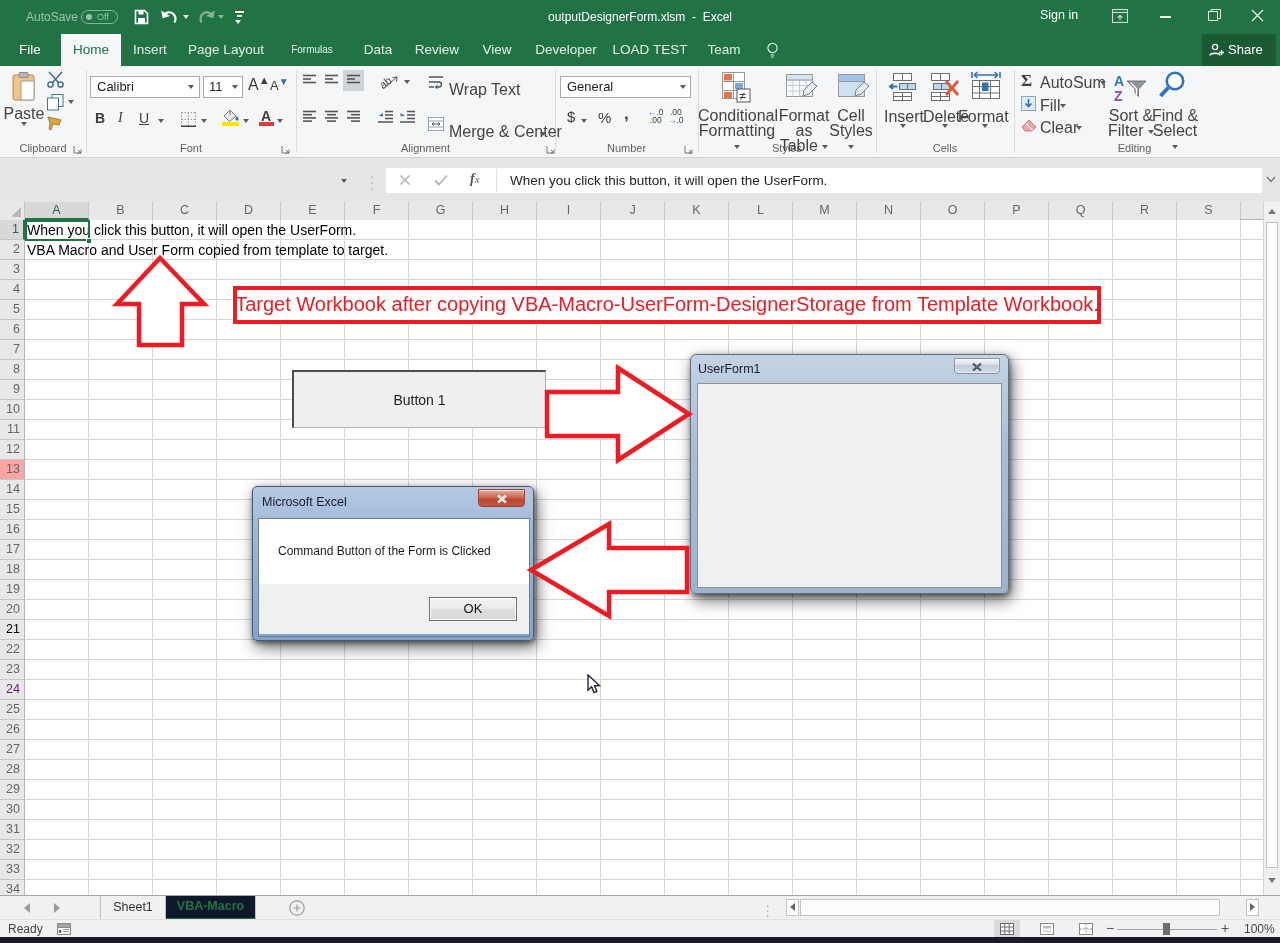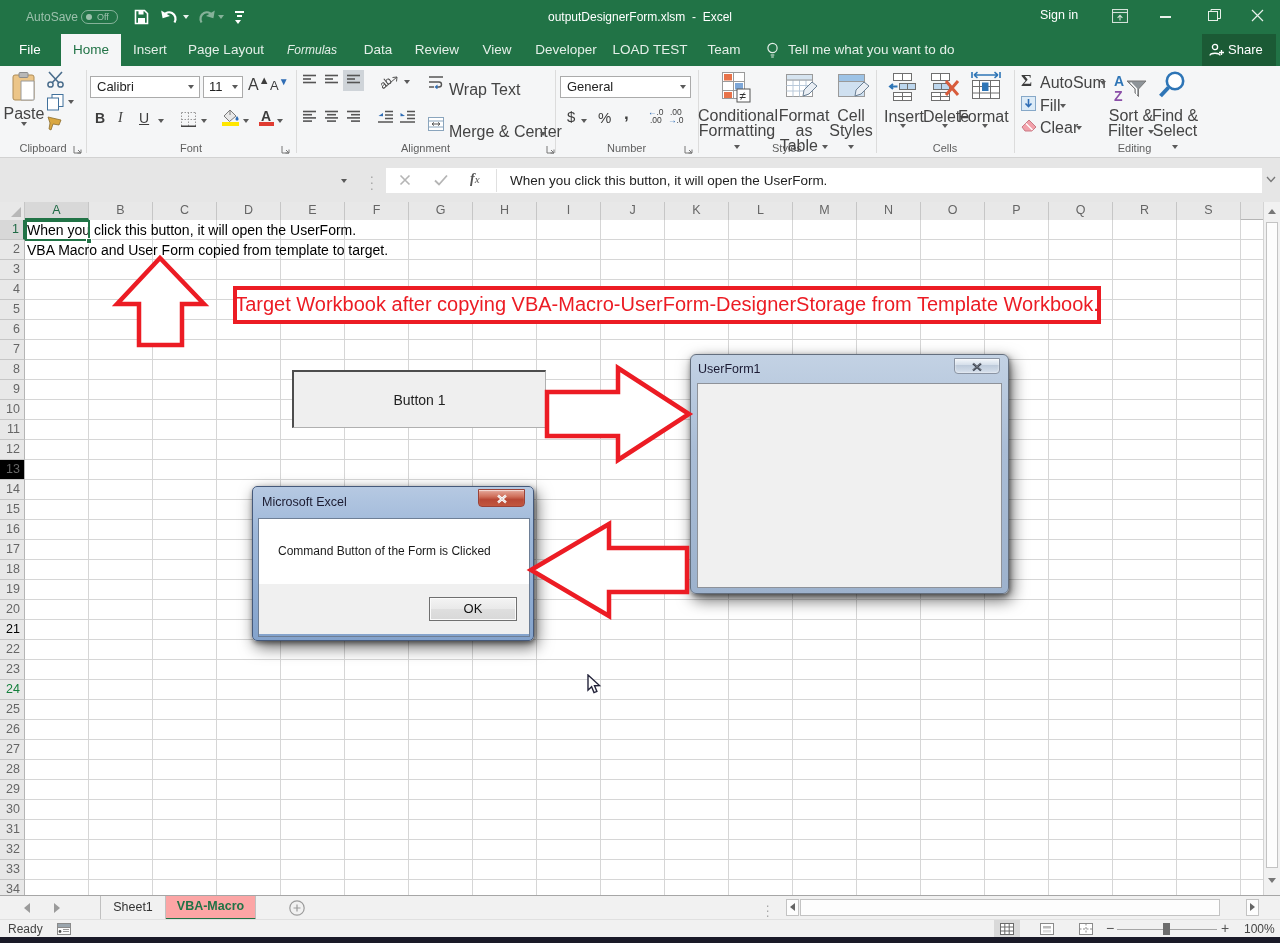--- a/index.html
+++ b/index.html
@@ -47,33 +47,32 @@
       <path d="M3 2.5 L3 0.5 L12.5 0.5 L12.5 9.5 L10 9.5" fill="none" stroke="#e8f0ea"></path>
     </svg>
  <svg class="ab" style="left:1251px;top:9px" width="13" height="13" viewBox="0 0 13 13">
       <path d="M1 1 L12 12 M12 1 L1 12" stroke="#e8f0ea" stroke-width="1.2"></path>
     </svg>
 </div>
 <div class="ab" style="left:0;top:34px;width:1280px;height:32px;background:#217346">
     <div class="ab" style="left:-30px;top:0;width:120px;height:32px;line-height:32px;text-align:center;color:#fff;font-size:13.5px;">File</div>
     <div class="ab" style="left:90px;top:0;width:120px;height:32px;line-height:32px;text-align:center;color:#e4efe8;font-size:13.5px;">Insert</div>
     <div class="ab" style="left:166px;top:0;width:120px;height:32px;line-height:32px;text-align:center;color:#e4efe8;font-size:13.5px;">Page Layout</div>
-    <div class="ab" style="left:252px;top:0;width:120px;height:32px;line-height:32px;text-align:center;color:#e4efe8;font-size:12px;font-style:italic;">Formulas</div>
+    <div class="ab" style="left:252px;top:0;width:120px;height:32px;line-height:32px;text-align:center;color:#e4efe8;font-size:10px;">Formulas</div>
     <div class="ab" style="left:318px;top:0;width:120px;height:32px;line-height:32px;text-align:center;color:#e4efe8;font-size:13.5px;">Data</div>
     <div class="ab" style="left:377px;top:0;width:120px;height:32px;line-height:32px;text-align:center;color:#e4efe8;font-size:13.5px;">Review</div>
     <div class="ab" style="left:437px;top:0;width:120px;height:32px;line-height:32px;text-align:center;color:#e4efe8;font-size:13.5px;">View</div>
     <div class="ab" style="left:506px;top:0;width:120px;height:32px;line-height:32px;text-align:center;color:#e4efe8;font-size:13.5px;">Developer</div>
     <div class="ab" style="left:590px;top:0;width:120px;height:32px;line-height:32px;text-align:center;color:#e4efe8;font-size:13.5px;">LOAD TEST</div>
     <div class="ab" style="left:664px;top:0;width:120px;height:32px;line-height:32px;text-align:center;color:#e4efe8;font-size:13.5px;">Team</div>
     <div class="ab" style="left:61px;top:0;width:60px;height:32px;background:#f5f6f7;text-align:center;line-height:32px;color:#217346;font-size:13.5px">Home</div>
     <svg class="ab" style="left:766px;top:8px" width="13" height="17" viewBox="0 0 13 17">
       <circle cx="6.5" cy="6" r="4.6" fill="none" stroke="#e4efe8" stroke-width="1.2"></circle>
       <path d="M4.7 13 h3.6 M5.2 15 h2.6" stroke="#e4efe8" stroke-width="1.2"></path>
     </svg>
-    <div class="ab" style="left:788px;top:0;height:32px;line-height:32px;color:#e4efe8;font-size:13.5px">Tell me what you want to do</div>
     <div class="ab" style="left:1202px;top:0;width:74px;height:32px;background:#1b5a35"></div>
     <svg class="ab" style="left:1208px;top:8px" width="17" height="17" viewBox="0 0 17 17">
       <circle cx="7" cy="5" r="2.6" fill="none" stroke="#fff" stroke-width="1.3"></circle>
       <path d="M2 13.5 c0-3 10-3 10 0" fill="none" stroke="#fff" stroke-width="1.3"></path>
       <path d="M13.5 8 v5 M11 10.5 h5" stroke="#fff" stroke-width="1.3"></path>
     </svg>
     <div class="ab" style="left:1228px;top:0;height:32px;line-height:32px;color:#fff;font-size:13px">Share</div>
   </div>
 <div class="ab" style="left:0;top:66px;width:1280px;height:92px;background:#f5f6f7;border-bottom:1px solid #d2d2d2">
     <div class="gsep" style="left:86px"></div>
@@ -341,32 +340,32 @@
 <div class="ab" style="left:0;top:260px;width:25px;height:20px;background:#e8e8e8;border-right:1px solid #b5b5b5;border-bottom:1px solid #c6c6c6;text-align:right;font-size:12.5px;color:#666;line-height:19px;padding-right:4px">3</div>
 <div class="ab" style="left:0;top:280px;width:25px;height:20px;background:#e8e8e8;border-right:1px solid #b5b5b5;border-bottom:1px solid #c6c6c6;text-align:right;font-size:12.5px;color:#666;line-height:19px;padding-right:4px">4</div>
 <div class="ab" style="left:0;top:300px;width:25px;height:20px;background:#e8e8e8;border-right:1px solid #b5b5b5;border-bottom:1px solid #c6c6c6;text-align:right;font-size:12.5px;color:#666;line-height:19px;padding-right:4px">5</div>
 <div class="ab" style="left:0;top:320px;width:25px;height:20px;background:#e8e8e8;border-right:1px solid #b5b5b5;border-bottom:1px solid #c6c6c6;text-align:right;font-size:12.5px;color:#666;line-height:19px;padding-right:4px">6</div>
 <div class="ab" style="left:0;top:340px;width:25px;height:20px;background:#e8e8e8;border-right:1px solid #b5b5b5;border-bottom:1px solid #c6c6c6;text-align:right;font-size:12.5px;color:#666;line-height:19px;padding-right:4px">7</div>
 <div class="ab" style="left:0;top:360px;width:25px;height:20px;background:#e8e8e8;border-right:1px solid #b5b5b5;border-bottom:1px solid #c6c6c6;text-align:right;font-size:12.5px;color:#666;line-height:19px;padding-right:4px">8</div>
 <div class="ab" style="left:0;top:380px;width:25px;height:20px;background:#e8e8e8;border-right:1px solid #b5b5b5;border-bottom:1px solid #c6c6c6;text-align:right;font-size:12.5px;color:#666;line-height:19px;padding-right:4px">9</div>
 <div class="ab" style="left:0;top:400px;width:25px;height:20px;background:#e8e8e8;border-right:1px solid #b5b5b5;border-bottom:1px solid #c6c6c6;text-align:right;font-size:12.5px;color:#666;line-height:19px;padding-right:4px">10</div>
 <div class="ab" style="left:0;top:420px;width:25px;height:20px;background:#e8e8e8;border-right:1px solid #b5b5b5;border-bottom:1px solid #c6c6c6;text-align:right;font-size:12.5px;color:#666;line-height:19px;padding-right:4px">11</div>
 <div class="ab" style="left:0;top:440px;width:25px;height:20px;background:#e8e8e8;border-right:1px solid #b5b5b5;border-bottom:1px solid #c6c6c6;text-align:right;font-size:12.5px;color:#666;line-height:19px;padding-right:4px">12</div>
-<div class="ab" style="left:0;top:460px;width:25px;height:20px;background:#000000;border-right:1px solid #b5b5b5;border-bottom:1px solid #c6c6c6;text-align:right;font-size:12.5px;color:#666;line-height:19px;padding-right:4px">13</div>
+<div class="ab" style="left:0;top:460px;width:25px;height:20px;background:#fca5a5;border-right:1px solid #b5b5b5;border-bottom:1px solid #c6c6c6;text-align:right;font-size:12.5px;color:#666;line-height:19px;padding-right:4px">13</div>
 <div class="ab" style="left:0;top:480px;width:25px;height:20px;background:#e8e8e8;border-right:1px solid #b5b5b5;border-bottom:1px solid #c6c6c6;text-align:right;font-size:12.5px;color:#666;line-height:19px;padding-right:4px">14</div>
 <div class="ab" style="left:0;top:500px;width:25px;height:20px;background:#e8e8e8;border-right:1px solid #b5b5b5;border-bottom:1px solid #c6c6c6;text-align:right;font-size:12.5px;color:#666;line-height:19px;padding-right:4px">15</div>
 <div class="ab" style="left:0;top:520px;width:25px;height:20px;background:#e8e8e8;border-right:1px solid #b5b5b5;border-bottom:1px solid #c6c6c6;text-align:right;font-size:12.5px;color:#666;line-height:19px;padding-right:4px">16</div>
 <div class="ab" style="left:0;top:540px;width:25px;height:20px;background:#e8e8e8;border-right:1px solid #b5b5b5;border-bottom:1px solid #c6c6c6;text-align:right;font-size:12.5px;color:#666;line-height:19px;padding-right:4px">17</div>
 <div class="ab" style="left:0;top:560px;width:25px;height:20px;background:#e8e8e8;border-right:1px solid #b5b5b5;border-bottom:1px solid #c6c6c6;text-align:right;font-size:12.5px;color:#666;line-height:19px;padding-right:4px">18</div>
 <div class="ab" style="left:0;top:580px;width:25px;height:20px;background:#e8e8e8;border-right:1px solid #b5b5b5;border-bottom:1px solid #c6c6c6;text-align:right;font-size:12.5px;color:#666;line-height:19px;padding-right:4px">19</div>
 <div class="ab" style="left:0;top:600px;width:25px;height:20px;background:#e8e8e8;border-right:1px solid #b5b5b5;border-bottom:1px solid #c6c6c6;text-align:right;font-size:12.5px;color:#666;line-height:19px;padding-right:4px">20</div>
 <div class="ab" style="left:0;top:620px;width:25px;height:20px;background:#e8e8e8;border-right:1px solid #b5b5b5;border-bottom:1px solid #c6c6c6;text-align:right;font-size:12.5px;color:#000000;line-height:19px;padding-right:4px">21</div>
 <div class="ab" style="left:0;top:640px;width:25px;height:20px;background:#e8e8e8;border-right:1px solid #b5b5b5;border-bottom:1px solid #c6c6c6;text-align:right;font-size:12.5px;color:#666;line-height:19px;padding-right:4px">22</div>
 <div class="ab" style="left:0;top:660px;width:25px;height:20px;background:#e8e8e8;border-right:1px solid #b5b5b5;border-bottom:1px solid #c6c6c6;text-align:right;font-size:12.5px;color:#666;line-height:19px;padding-right:4px">23</div>
-<div class="ab" style="left:0;top:680px;width:25px;height:20px;background:#e8e8e8;border-right:1px solid #b5b5b5;border-bottom:1px solid #c6c6c6;text-align:right;font-size:12.5px;color:#15803d;line-height:19px;padding-right:4px">24</div>
+<div class="ab" style="left:0;top:680px;width:25px;height:20px;background:#e8e8e8;border-right:1px solid #b5b5b5;border-bottom:1px solid #c6c6c6;text-align:right;font-size:12.5px;color:#701a75;line-height:19px;padding-right:4px">24</div>
 <div class="ab" style="left:0;top:700px;width:25px;height:20px;background:#e8e8e8;border-right:1px solid #b5b5b5;border-bottom:1px solid #c6c6c6;text-align:right;font-size:12.5px;color:#666;line-height:19px;padding-right:4px">25</div>
 <div class="ab" style="left:0;top:720px;width:25px;height:20px;background:#e8e8e8;border-right:1px solid #b5b5b5;border-bottom:1px solid #c6c6c6;text-align:right;font-size:12.5px;color:#666;line-height:19px;padding-right:4px">26</div>
 <div class="ab" style="left:0;top:740px;width:25px;height:20px;background:#e8e8e8;border-right:1px solid #b5b5b5;border-bottom:1px solid #c6c6c6;text-align:right;font-size:12.5px;color:#666;line-height:19px;padding-right:4px">27</div>
 <div class="ab" style="left:0;top:760px;width:25px;height:20px;background:#e8e8e8;border-right:1px solid #b5b5b5;border-bottom:1px solid #c6c6c6;text-align:right;font-size:12.5px;color:#666;line-height:19px;padding-right:4px">28</div>
 <div class="ab" style="left:0;top:780px;width:25px;height:20px;background:#e8e8e8;border-right:1px solid #b5b5b5;border-bottom:1px solid #c6c6c6;text-align:right;font-size:12.5px;color:#666;line-height:19px;padding-right:4px">29</div>
 <div class="ab" style="left:0;top:800px;width:25px;height:20px;background:#e8e8e8;border-right:1px solid #b5b5b5;border-bottom:1px solid #c6c6c6;text-align:right;font-size:12.5px;color:#666;line-height:19px;padding-right:4px">30</div>
 <div class="ab" style="left:0;top:820px;width:25px;height:20px;background:#e8e8e8;border-right:1px solid #b5b5b5;border-bottom:1px solid #c6c6c6;text-align:right;font-size:12.5px;color:#666;line-height:19px;padding-right:4px">31</div>
 <div class="ab" style="left:0;top:840px;width:25px;height:20px;background:#e8e8e8;border-right:1px solid #b5b5b5;border-bottom:1px solid #c6c6c6;text-align:right;font-size:12.5px;color:#666;line-height:19px;padding-right:4px">32</div>
 <div class="ab" style="left:0;top:860px;width:25px;height:20px;background:#e8e8e8;border-right:1px solid #b5b5b5;border-bottom:1px solid #c6c6c6;text-align:right;font-size:12.5px;color:#666;line-height:19px;padding-right:4px">33</div>
 <div class="ab" style="left:0;top:880px;width:25px;height:20px;background:#e8e8e8;border-right:1px solid #b5b5b5;border-bottom:1px solid #c6c6c6;text-align:right;font-size:12.5px;color:#666;line-height:19px;padding-right:4px">34</div>
@@ -418,21 +417,21 @@
 </svg>
 
 <svg class="ab" style="left:587px;top:674px;z-index:9" width="15" height="21" viewBox="0 0 15 21">
 <path d="M1 1 L1 16.2 L4.6 12.8 L7 18.6 L9.9 17.4 L7.5 11.7 L12.5 11.5 Z" fill="#fdfdfd" stroke="#24243a" stroke-width="1.4"></path>
 </svg>
 
 <div class="ab" style="left:0;top:895px;width:1280px;height:24px;background:#f1f1f1;border-top:1px solid #a6a6a6">
  <div class="ab" style="left:24px;top:7px;width:0;height:0;border-top:5px solid transparent;border-bottom:5px solid transparent;border-right:6px solid #9b9b9b"></div>
  <div class="ab" style="left:54px;top:7px;width:0;height:0;border-top:5px solid transparent;border-bottom:5px solid transparent;border-left:6px solid #9b9b9b"></div>
  <div class="ab" style="left:100px;top:0;width:66px;height:24px;border-left:1px solid #c0c0c0;border-right:1px solid #c0c0c0;text-align:center;line-height:23px;font-size:12.5px;color:#333">Sheet1</div>
- <div class="ab" style="left:166px;top:0;width:90px;height:24px;background:#fca5a5;border-right:1px solid #c0c0c0;border-bottom:2px solid #217346;text-align:center;line-height:21px;font-size:12.5px;font-weight:bold;color:#217346">VBA-Macro</div>
+ <div class="ab" style="left:166px;top:0;width:90px;height:24px;background:#0f172a;border-right:1px solid #c0c0c0;border-bottom:2px solid #217346;text-align:center;line-height:21px;font-size:12.5px;font-weight:bold;color:#217346">VBA-Macro</div>
  <svg class="ab" style="left:289px;top:4px" width="16" height="16" viewBox="0 0 16 16">
       <circle cx="8" cy="8" r="7.2" fill="none" stroke="#9b9b9b" stroke-width="1.2"></circle>
       <path d="M8 4.5 v7 M4.5 8 h7" stroke="#9b9b9b" stroke-width="1.2"></path>
     </svg>
  <div class="ab" style="left:766px;top:5px;width:3px;height:14px;color:#a0a0a0;font-size:12px;line-height:5px">.<br>.<br>.</div>
  <div class="ab" style="left:786px;top:3px;width:13px;height:17px;background:#fdfdfd;border:1px solid #c3c3c3"></div>
  <div class="ab" style="left:790px;top:7px;width:0;height:0;border-top:4px solid transparent;border-bottom:4px solid transparent;border-right:5px solid #666"></div>
  <div class="ab" style="left:800px;top:3px;width:420px;height:17px;background:#fdfdfd;border:1px solid #c3c3c3"></div>
  <div class="ab" style="left:1246px;top:3px;width:13px;height:17px;background:#fdfdfd;border:1px solid #c3c3c3"></div>
  <div class="ab" style="left:1250px;top:7px;width:0;height:0;border-top:4px solid transparent;border-bottom:4px solid transparent;border-left:5px solid #666"></div>

